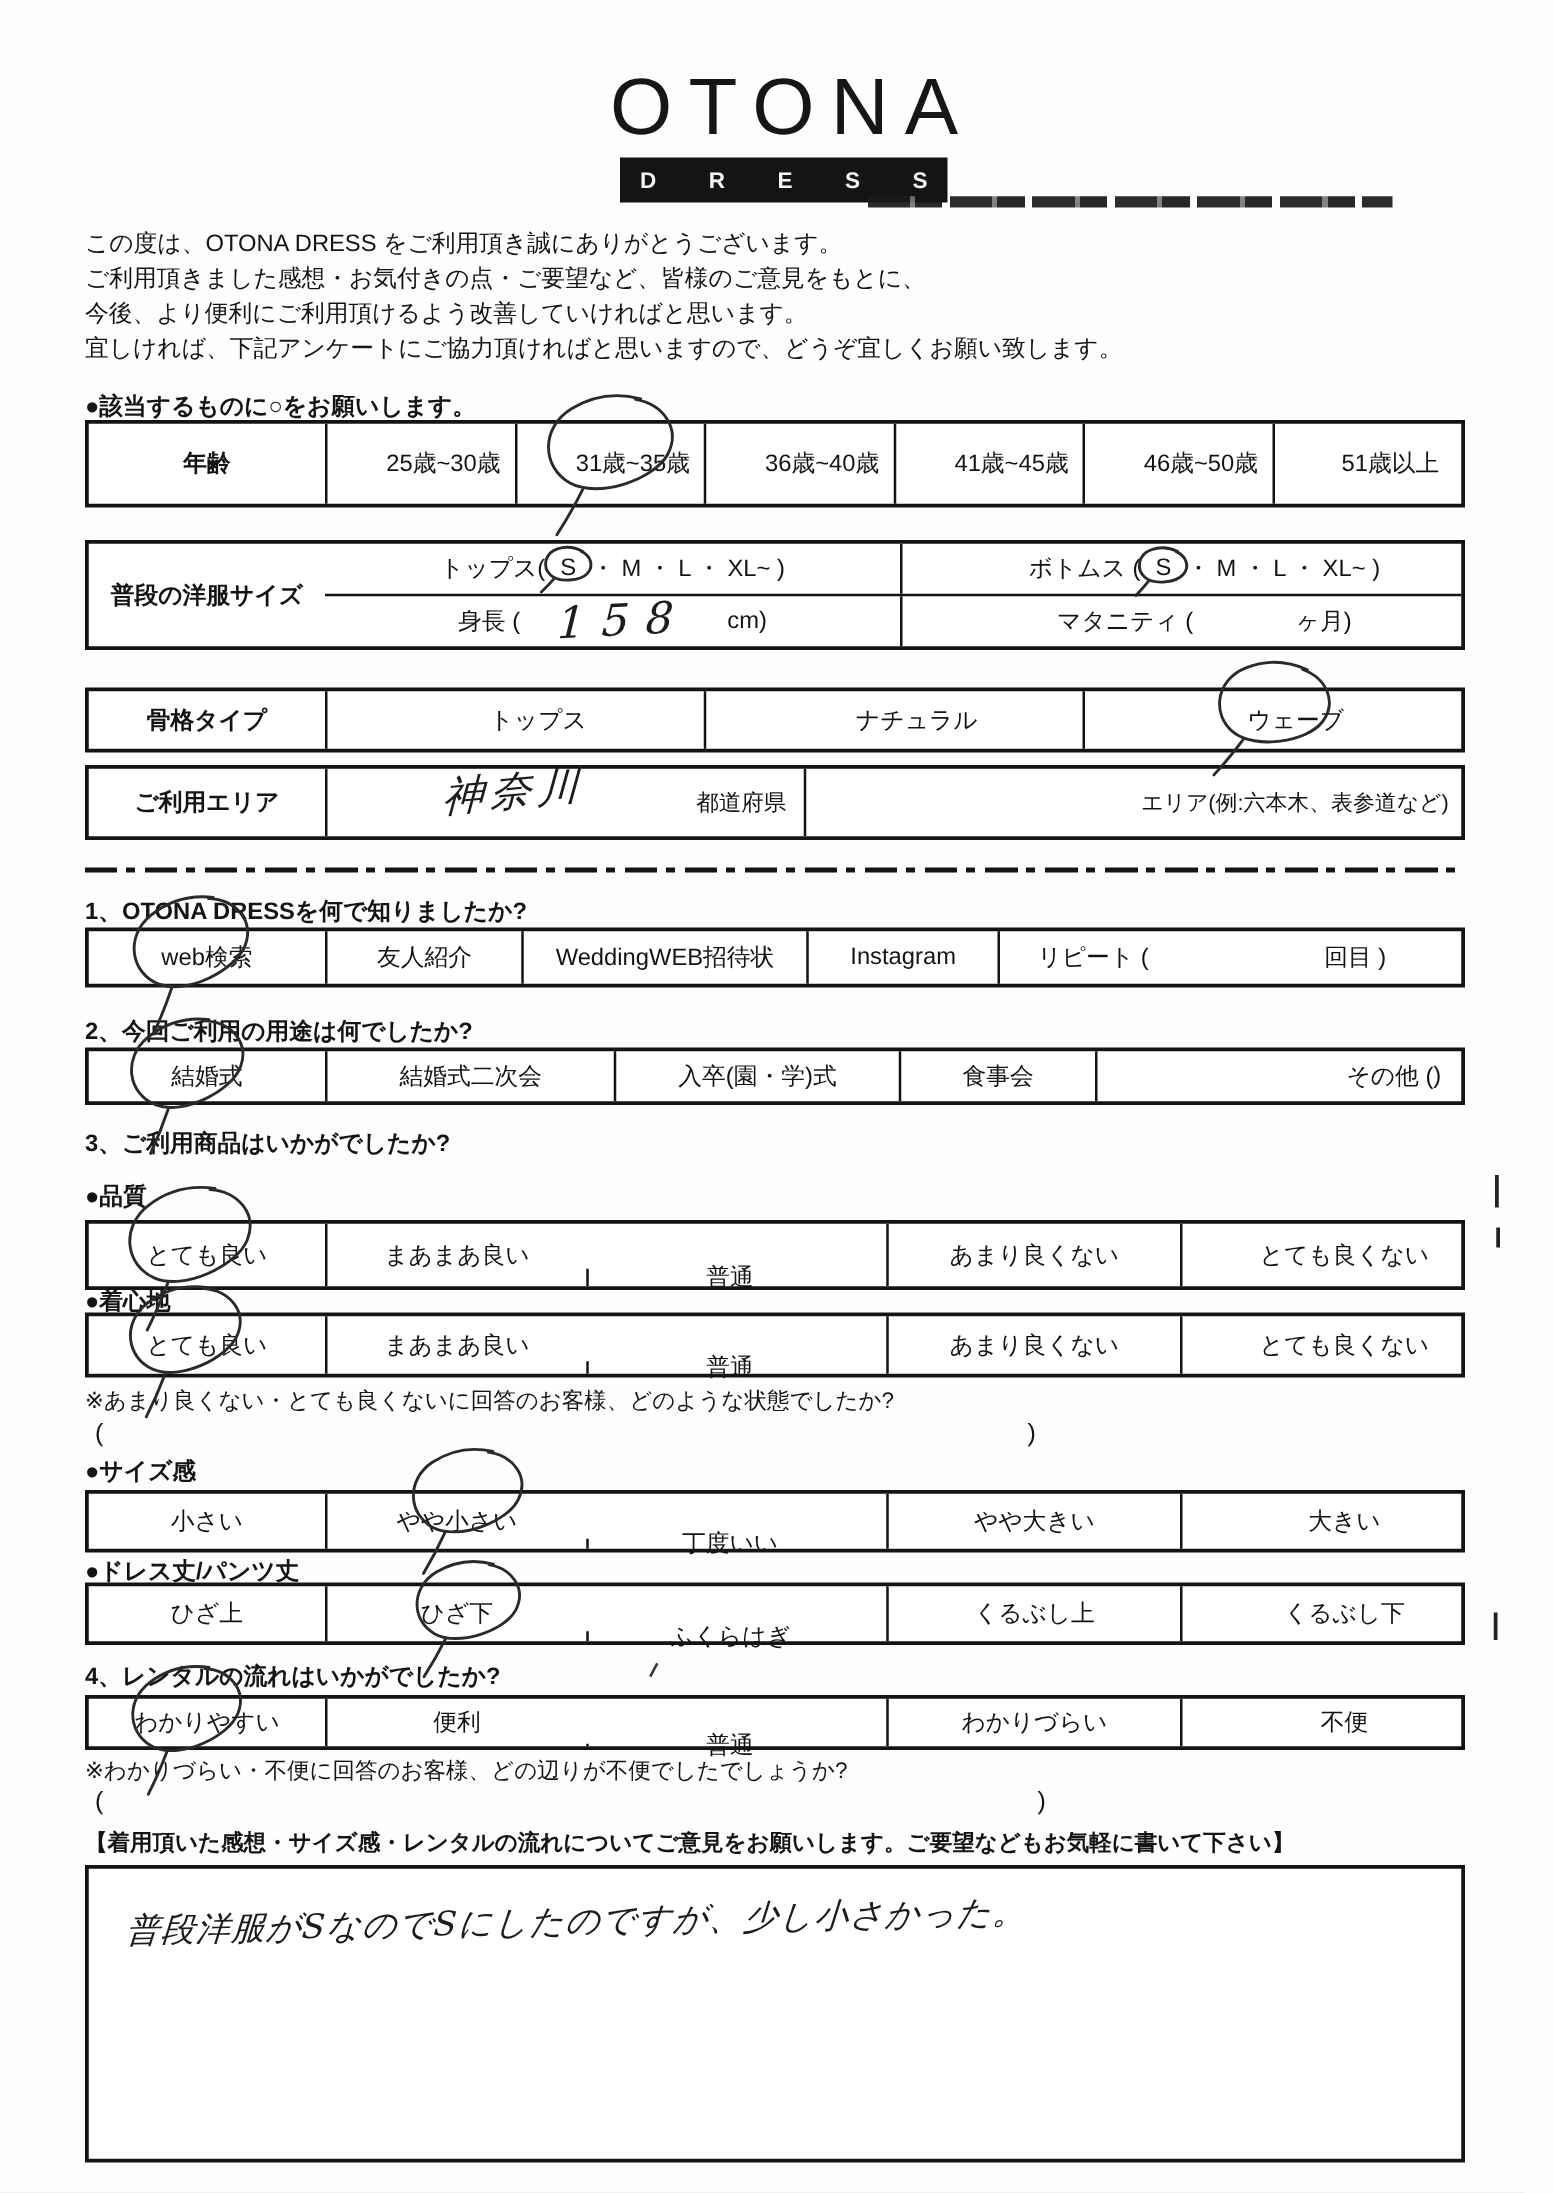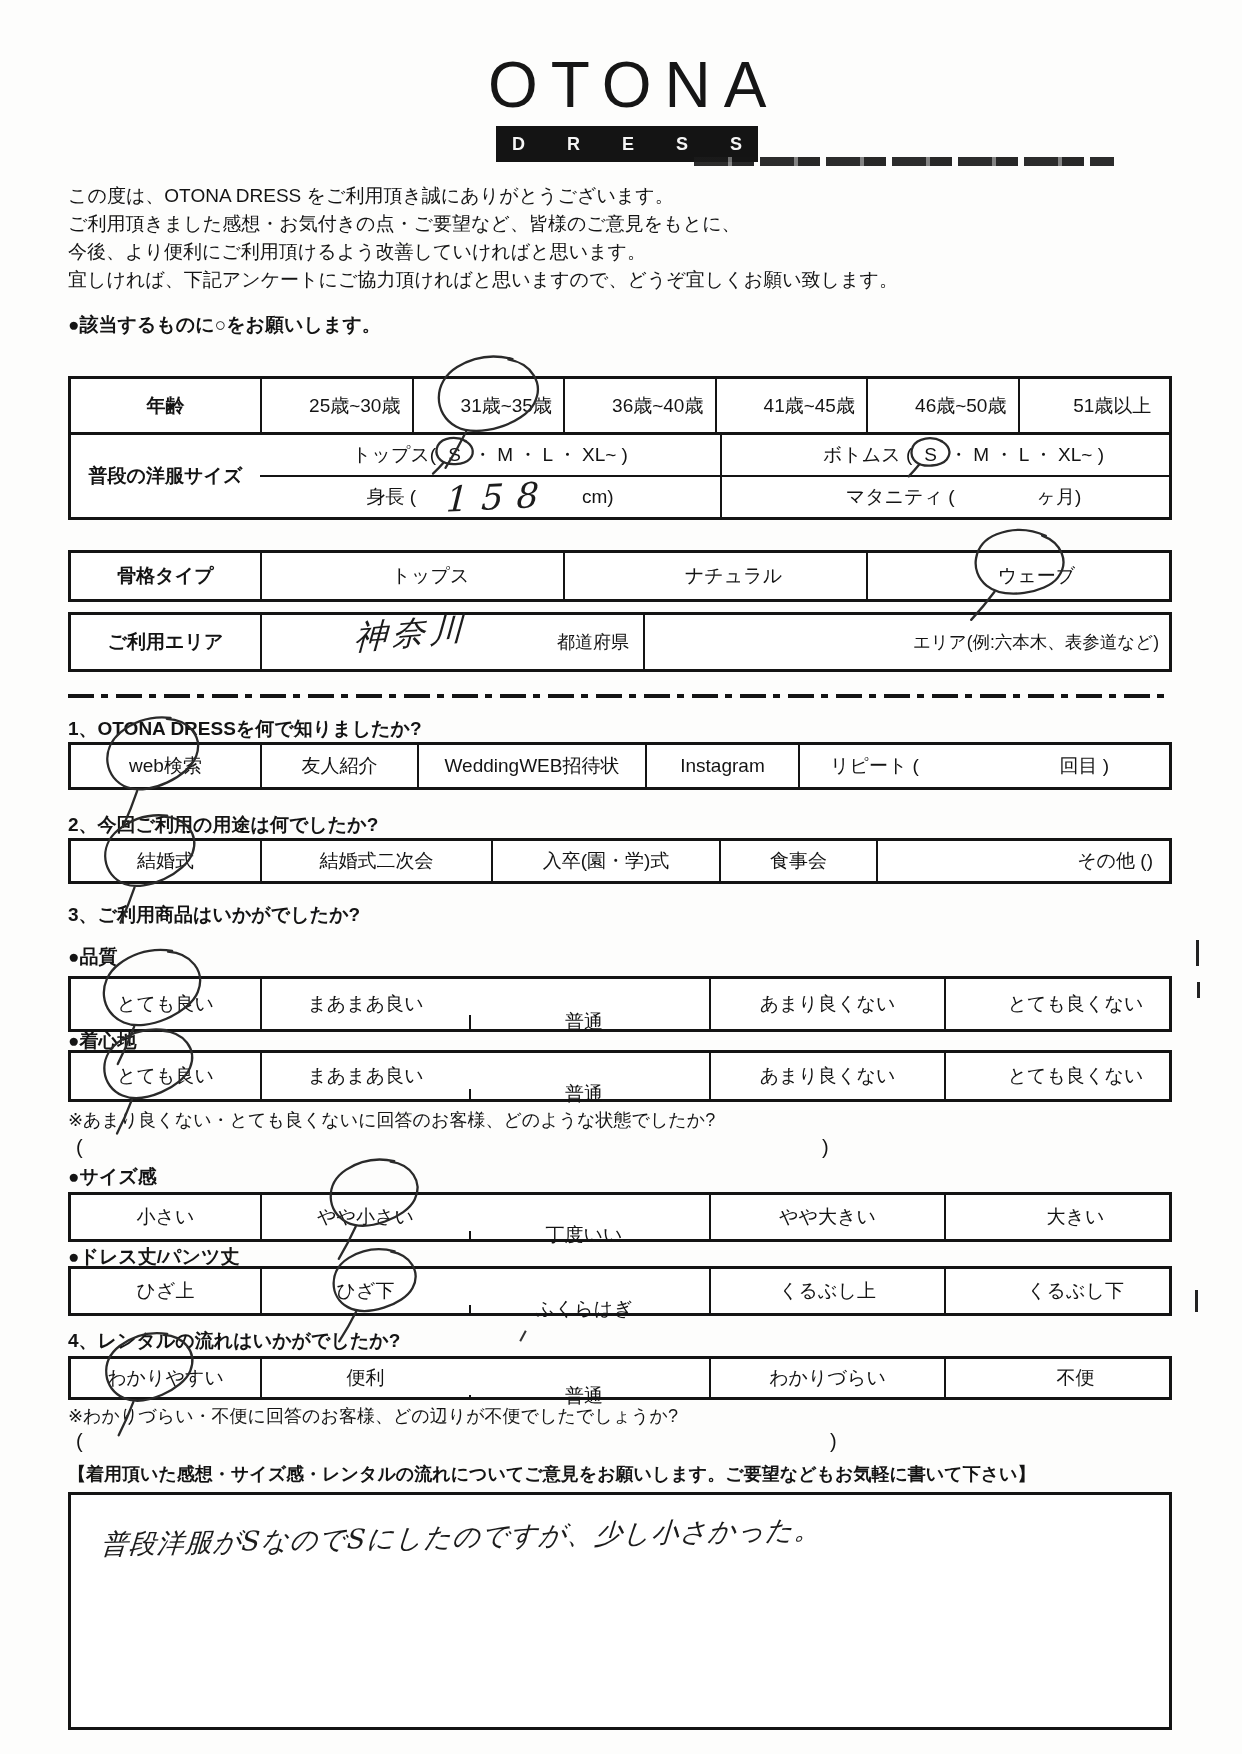--- a/index.html
+++ b/index.html
@@ -99,21 +99,21 @@
 
   <div class="intro">
     <p>この度は、OTONA DRESS  をご利用頂き誠にありがとうございます。</p>
     <p>ご利用頂きました感想・お気付きの点・ご要望など、皆様のご意見をもとに、</p>
     <p>今後、より便利にご利用頂けるよう改善していければと思います。</p>
     <p>宜しければ、下記アンケートにご協力頂ければと思いますので、どうぞ宜しくお願い致します。</p>
   </div>
 
   <div class="h-bold" style="top:312px">●該当するものに○をお願いします。</div>
 
-  <div class="tbl" style="top:376px;height:60px">
+  <div class="tbl" style="top:336px;height:70px">
     <div class="cell w-lbl lbl">年齢</div>
     <div class="cell fx">25歳~30歳</div>
     <div class="cell fx">
       <svg class="pen" viewBox="0 0 120 110" style="left:-8px;top:-30px;width:168px;height:116px;transform:rotate(-6deg)">
           <use href="#pen-circle"></use>
         </svg>
       <span>31歳~35歳</span>
     </div>
     <div class="cell fx">36歳~40歳</div>
     <div class="cell fx">41歳~45歳</div>

